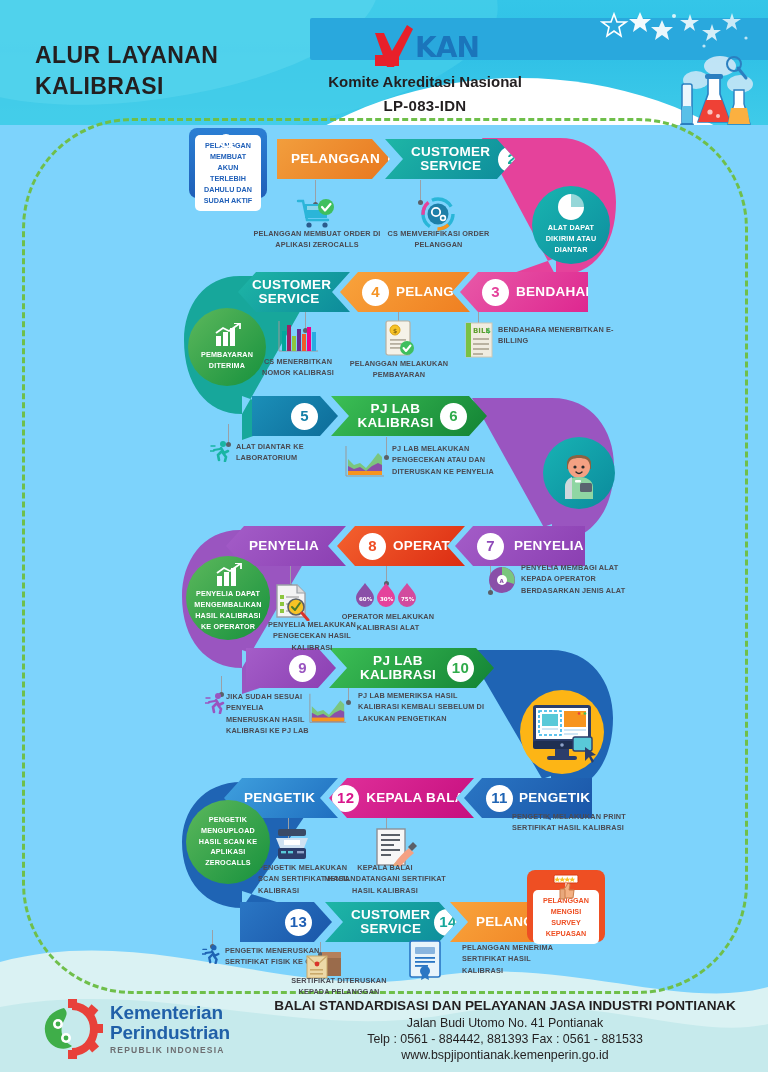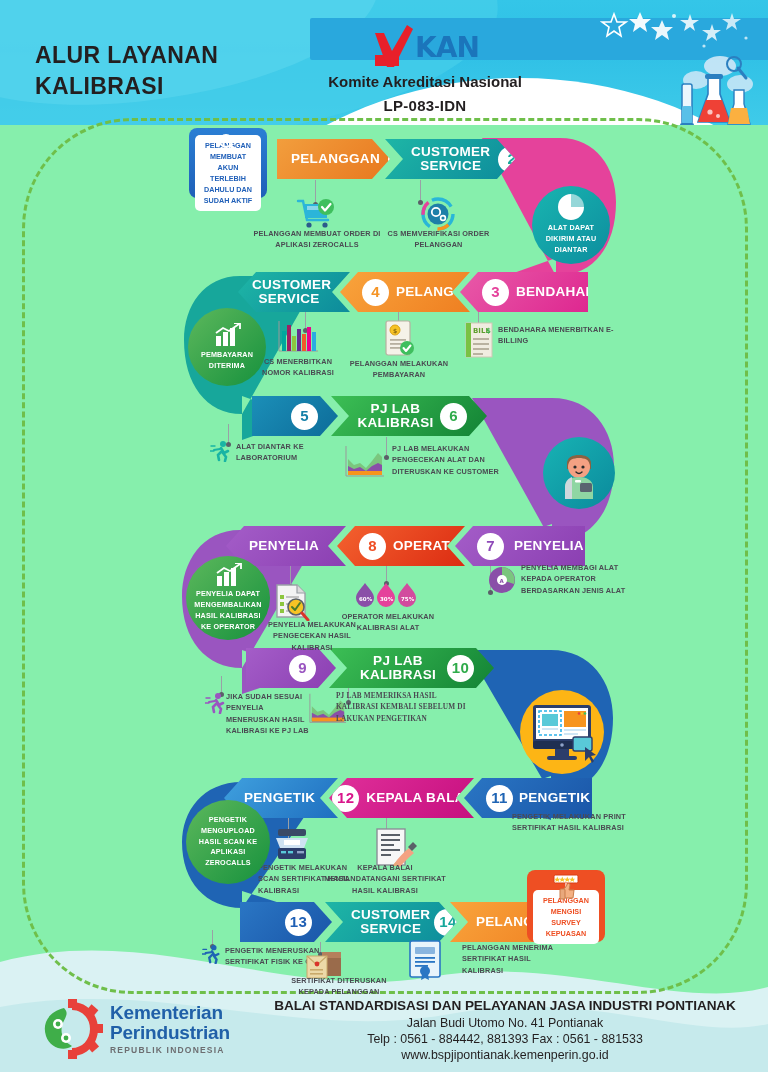--- a/index.html
+++ b/index.html
@@ -1,21 +1,21 @@
 <!DOCTYPE html>
 <html><head>
 <meta charset="utf-8">
 <style>
   * { box-sizing: border-box; margin:0; padding:0; }
   body {
     width:768px; height:1072px; overflow:hidden;
     font-family:"Liberation Sans", sans-serif;
     background:#ffffff; position:relative;
   }
-  .page { position:absolute; inset:0; background:#86efac; }
+  .page { position:absolute; inset:0; background:#7dd3fc; }
 
   
   .header {
     position:absolute; left:0; top:0; width:768px; height:125px;
     background:linear-gradient(180deg,#34c6e8 0%, #2fc0e6 40%, #3fcbe9 100%);
     overflow:hidden;
   }
   .hdr-wave1 { position:absolute; left:-60px; top:-40px; width:560px; height:180px;
     background:#45cdea; border-radius:0 0 70% 40%; transform:rotate(-4deg); opacity:.75; }
   .hdr-wave2 { position:absolute; left:-80px; top:-70px; width:460px; height:170px;
@@ -344,21 +344,21 @@
   </svg>
   <div class="cap" style="left:236px; top:441px; width:110px;">ALAT DIANTAR KE LABORATORIUM</div>
 
   <svg class="ibox" style="left:344px; top:445px;" width="42" height="34" viewBox="0 0 42 34">
     <line x1="2" y1="1" x2="2" y2="31" stroke="#999" stroke-width="1"></line>
     <line x1="2" y1="31" x2="40" y2="31" stroke="#999" stroke-width="1"></line>
     <path d="M4,14 L10,20 L16,18 L22,23 L28,16 L34,8 L38,12 L38,30 L4,30 Z" fill="#7bc67e"></path>
     <path d="M4,21 L10,24 L16,22 L22,26 L28,21 L34,18 L38,20 L38,30 L4,30 Z" fill="#8a4fa8"></path>
     <rect x="4" y="26" width="34" height="4" fill="#f7941e"></rect>
   </svg>
-  <div class="cap" style="left:392px; top:443px; width:128px;">PJ LAB MELAKUKAN PENGECEKAN ALAT DAN DITERUSKAN KE CUSTOMER</div>
+  <div class="cap" style="left:392px; top:443px; width:128px;">PJ LAB MELAKUKAN PENGECEKAN ATAU DAN DITERUSKAN KE PENYELIA</div>
 
   <div class="circ" style="left:543px; top:437px; width:72px; height:72px; background:linear-gradient(135deg,#18b3b4,#0b8a9c);">
     <svg width="48" height="52" viewBox="0 0 48 52">
       <path d="M12,16 C12,6 36,6 36,16 L36,22 L12,22 Z" fill="#8a6242"></path>
       <circle cx="24" cy="20" r="11" fill="#f4a183"></circle>
       <path d="M13,17 C13,9 35,9 35,17 L35,14 C35,6 13,6 13,14 Z" fill="#8a6242"></path>
       <circle cx="20" cy="20" r="1.6" fill="#2b2b2b"></circle>
         <circle cx="28" cy="20" r="1.6" fill="#2b2b2b"></circle>
       <path d="M21,25 Q24,28 27,25" stroke="#2b2b2b" stroke-width="1.4" fill="none" stroke-linecap="round"></path>
       <path d="M10,52 L10,40 C10,33 17,30 24,30 C31,30 38,33 38,40 L38,52 Z" fill="#8fd6a3"></path>
@@ -463,21 +463,21 @@
   </svg>
   <div class="cap" style="left:226px; top:691px; width:92px;">JIKA SUDAH SESUAI PENYELIA MENERUSKAN HASIL KALIBRASI KE PJ LAB</div>
 
   <svg class="ibox" style="left:308px; top:692px;" width="40" height="34" viewBox="0 0 42 34">
     <line x1="2" y1="1" x2="2" y2="31" stroke="#999" stroke-width="1"></line>
     <line x1="2" y1="31" x2="40" y2="31" stroke="#999" stroke-width="1"></line>
     <path d="M4,14 L10,20 L16,18 L22,23 L28,16 L34,8 L38,12 L38,30 L4,30 Z" fill="#7bc67e"></path>
     <path d="M4,21 L10,24 L16,22 L22,26 L28,21 L34,18 L38,20 L38,30 L4,30 Z" fill="#8a4fa8"></path>
     <rect x="4" y="26" width="34" height="4" fill="#f7941e"></rect>
   </svg>
-  <div class="cap" style="left:336px; top:690px; width:140px;font-family:Liberation Serif, serif;">PJ LAB MEMERIKSA HASIL KALIBRASI KEMBALI SEBELUM DI LAKUKAN PENGETIKAN</div>
+  <div class="cap" style="left:358px; top:690px; width:140px;">PJ LAB MEMERIKSA HASIL KALIBRASI KEMBALI SEBELUM DI LAKUKAN PENGETIKAN</div>
 
   <div class="circ" style="left:520px; top:690px; width:84px; height:84px; background:#fdb515;">
     <svg width="70" height="64" viewBox="0 0 70 64" style="margin-top:2px;">
       <rect x="6" y="4" width="58" height="40" rx="3" fill="#2c3e6b"></rect>
       <rect x="9" y="7" width="52" height="31" fill="#fff"></rect>
       <rect x="12" y="10" width="22" height="24" fill="none" stroke="#2cb1e8" stroke-width="1.6" stroke-dasharray="3 2"></rect>
       <rect x="15" y="13" width="16" height="12" fill="#59c9d8"></rect>
       <rect x="15" y="27" width="16" height="2" fill="#cfe6f5"></rect>
       <rect x="37" y="10" width="22" height="16" fill="#f7941e"></rect>
       <circle cx="52" cy="12.5" r="1.3" fill="#e8413a"></circle>

